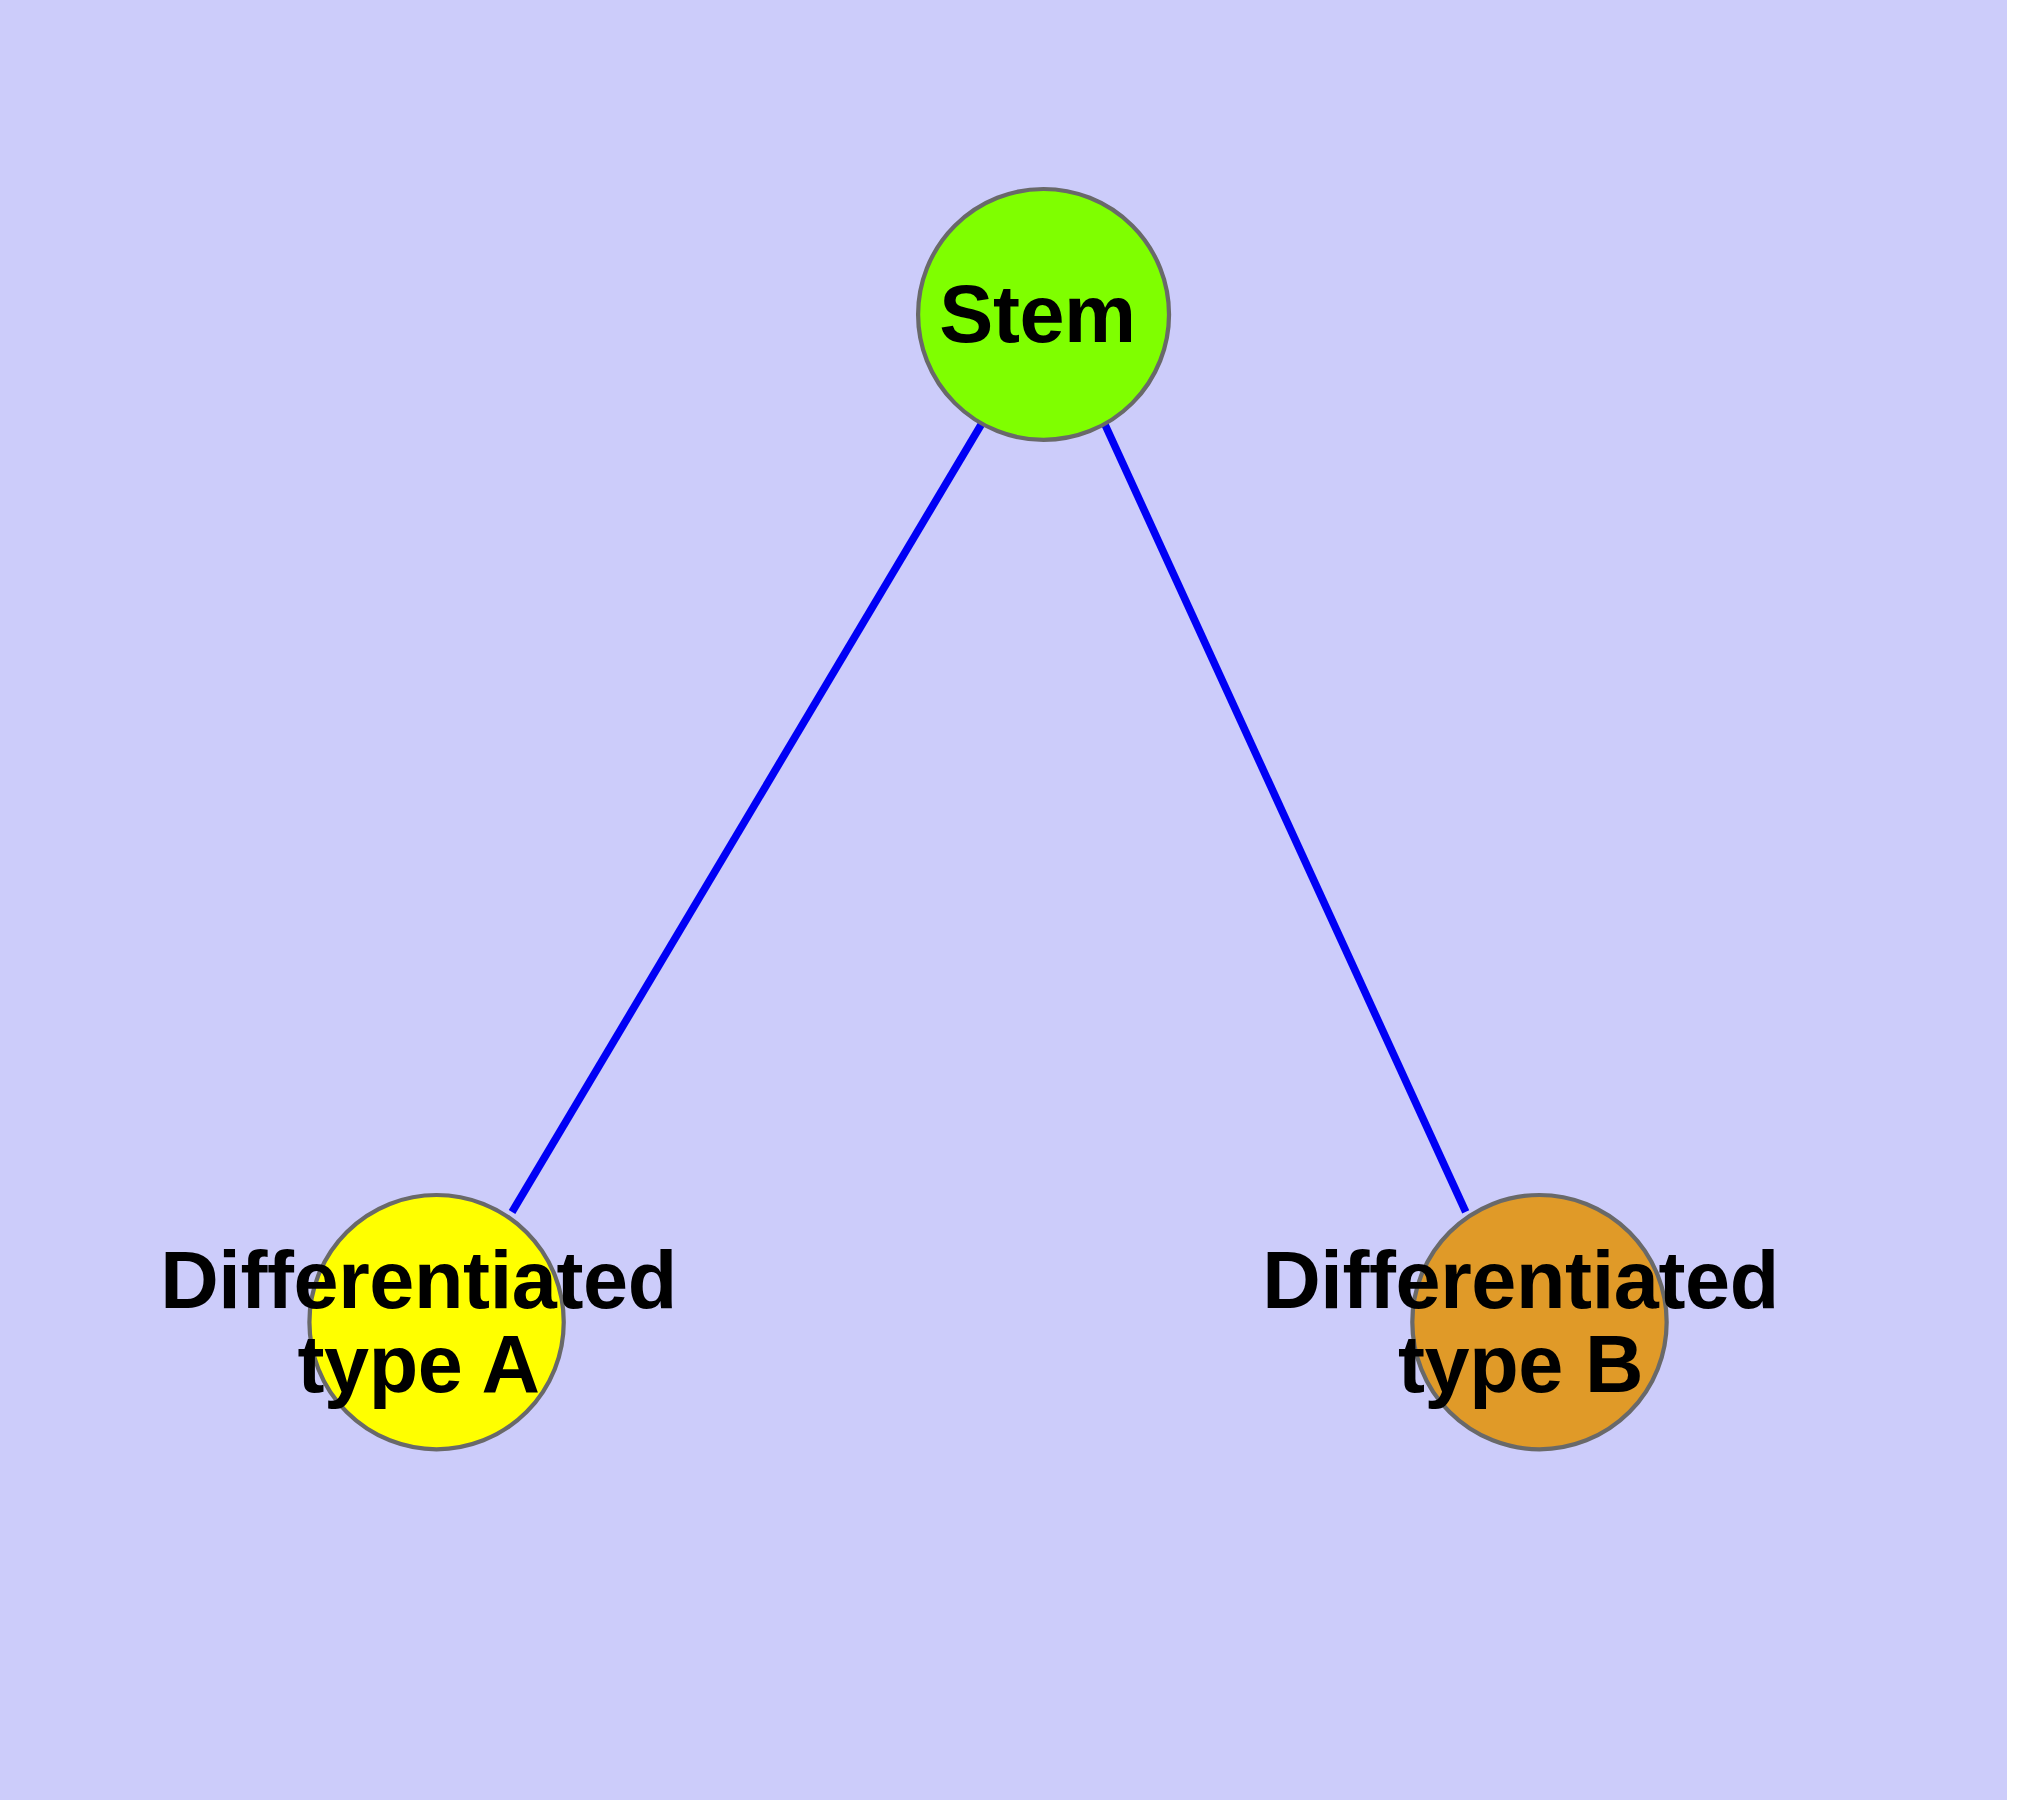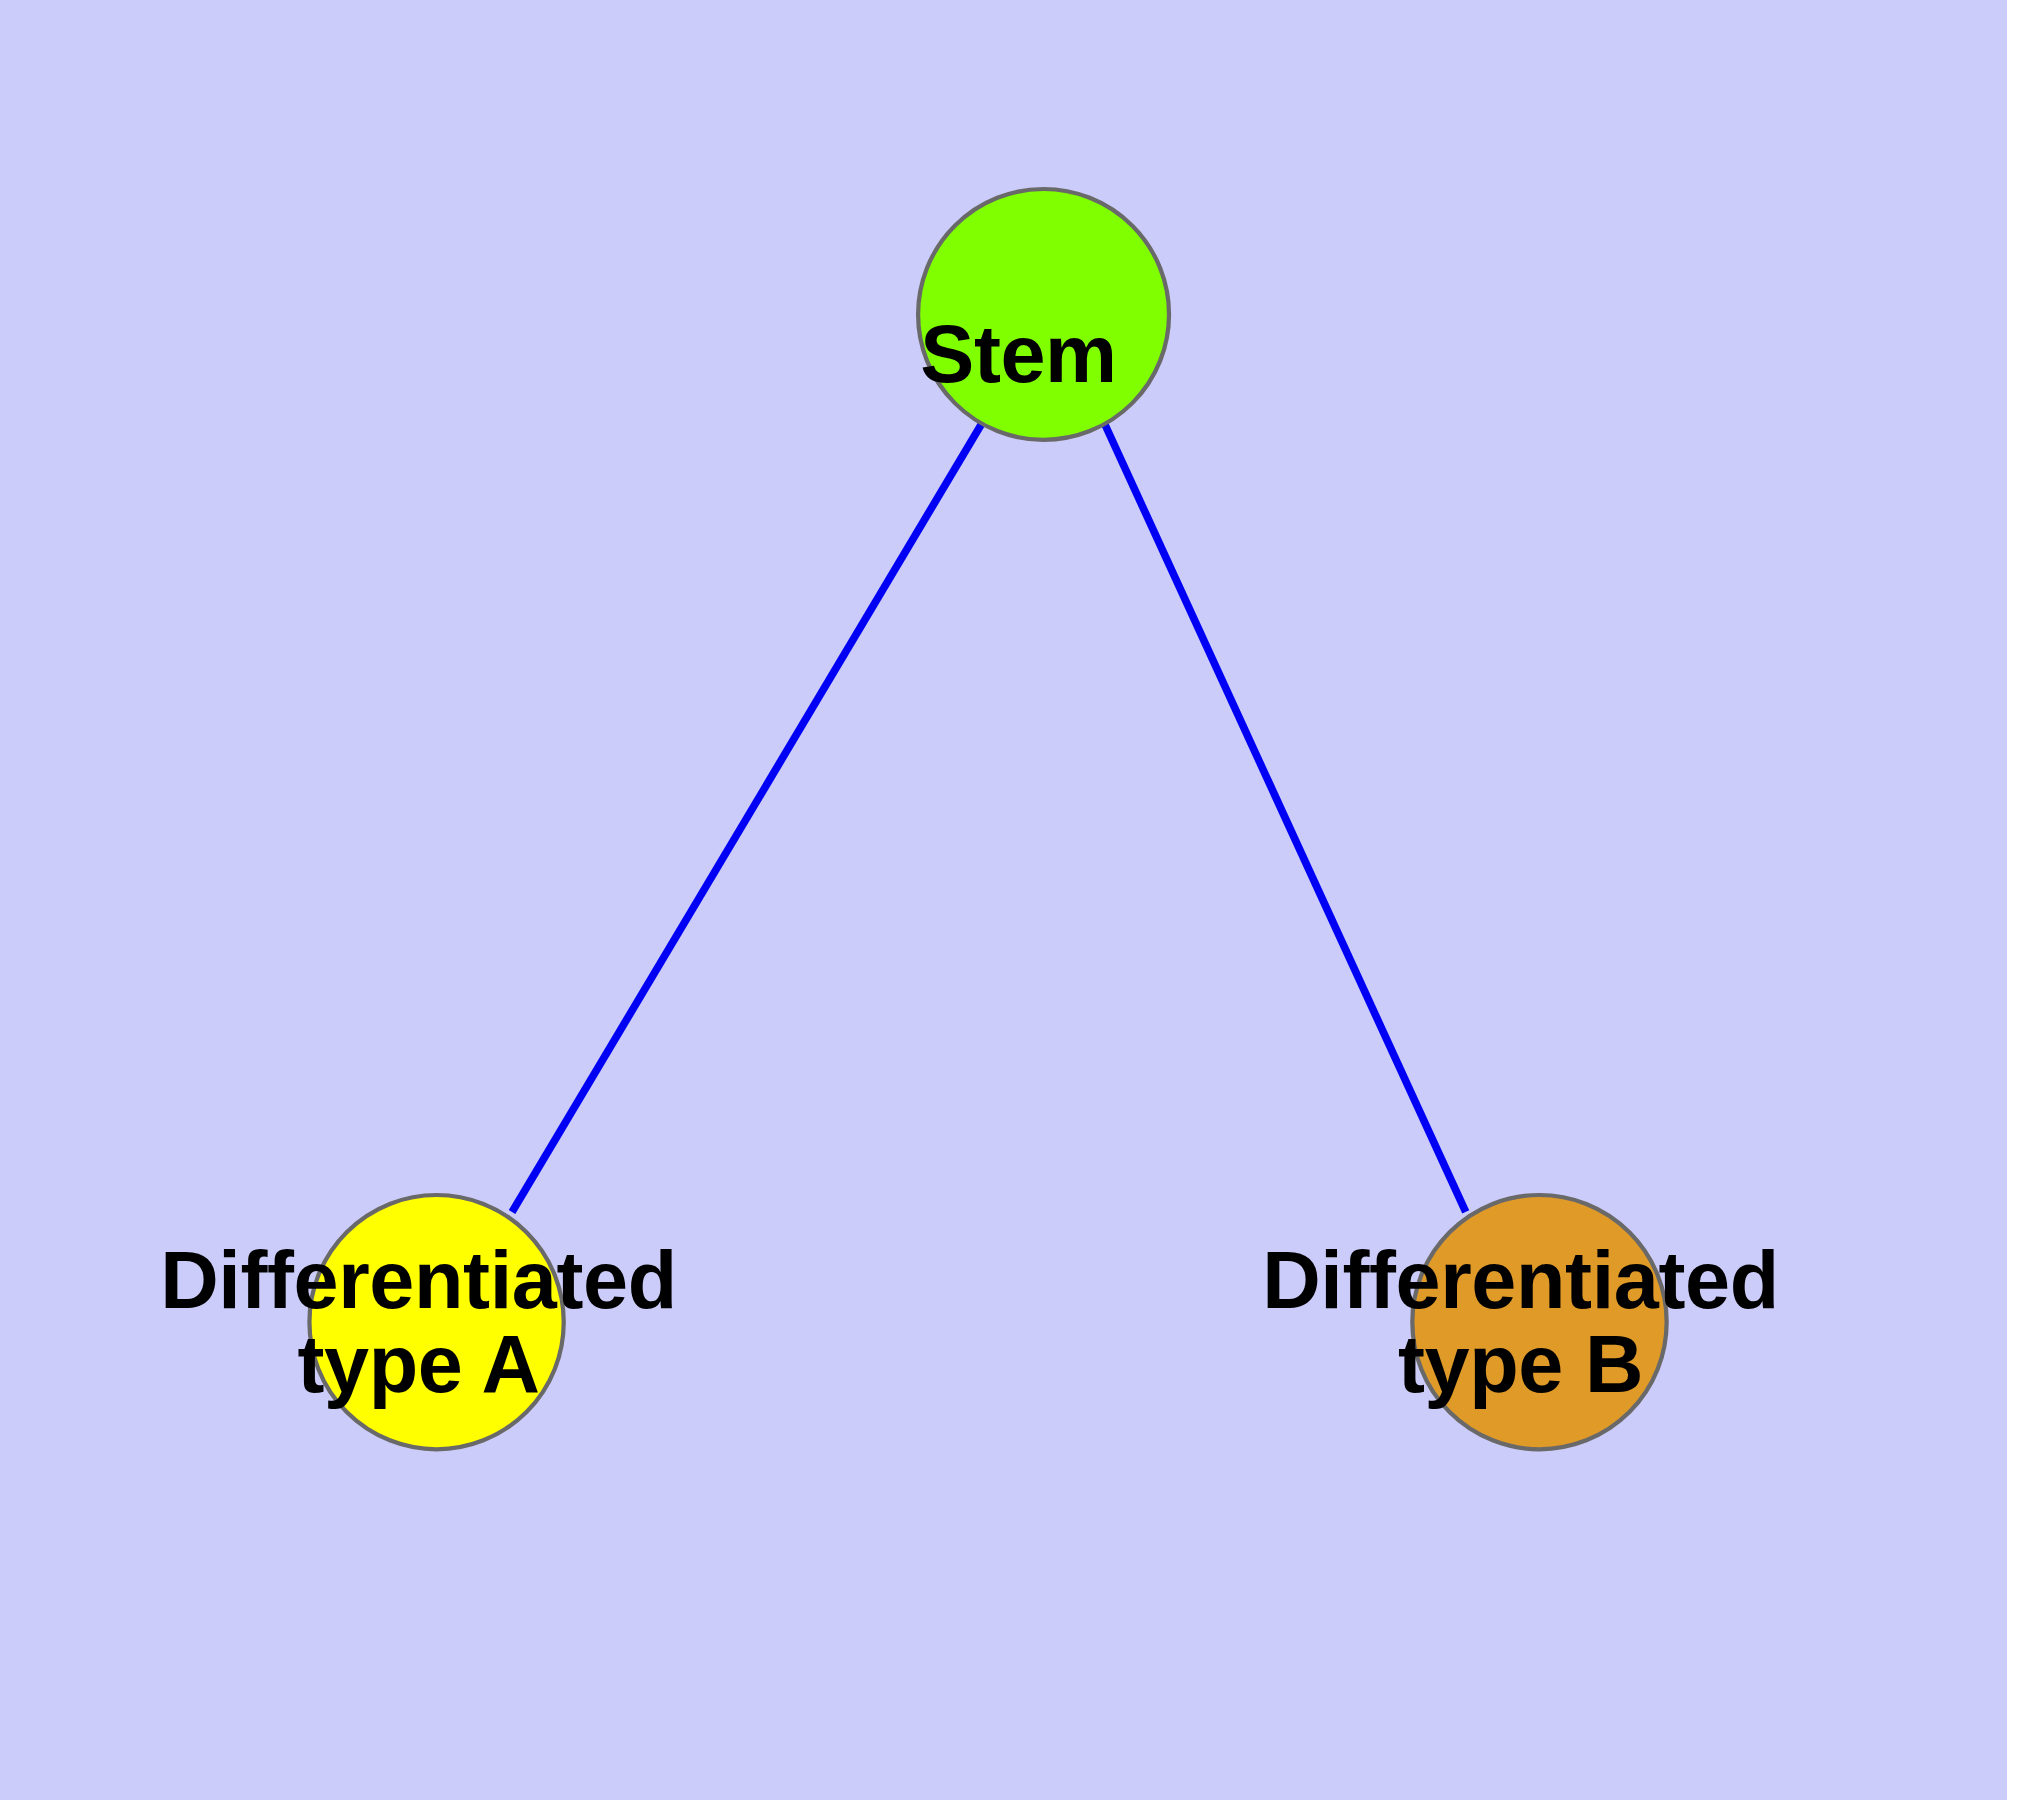--- a/index.html
+++ b/index.html
@@ -56,19 +56,19 @@
         <line x1="1303" y1="500" x2="1729" y2="1430" stroke="#0000f5" stroke-width="9" stroke-linecap="butt"></line>
       </g>
     <g id="nodes-group">
         <circle cx="1231" cy="371" r="148" fill="#7fff00" stroke="#696969" stroke-width="5"></circle>
         <circle cx="515" cy="1560" r="150" fill="#ffff00" stroke="#696969" stroke-width="5"></circle>
         <circle cx="1816" cy="1560" r="150" fill="#e09a28" stroke="#696969" stroke-width="5"></circle>
       </g>
   </svg>
 
   <div id="labels-layer">
-      <div class="node-label" style="font-size: 81px; width: 1187px; left: 425px; top: 272px; margin-top: 40px;"><div>Stem</div></div>
+      <div class="node-label" style="font-size: 81px; width: 1187px; left: 444px; top: 272px;"><div>Stem</div></div>
       <div class="node-label" style="font-size: 81px; width: 1187px; left: -175px; top: 1238px;"><div>Differentiated</div><div>type A</div></div>
       <div class="node-label" style="font-size: 81px; width: 1187px; left: 927px; top: 1238px;"><div>Differentiated</div><div>type B</div></div>
     </div>
 
 </div>
 
 
 </body></html>

